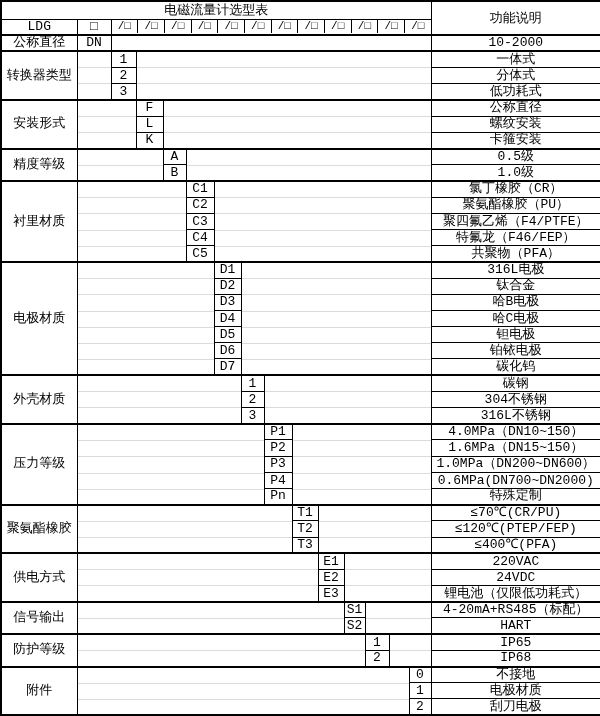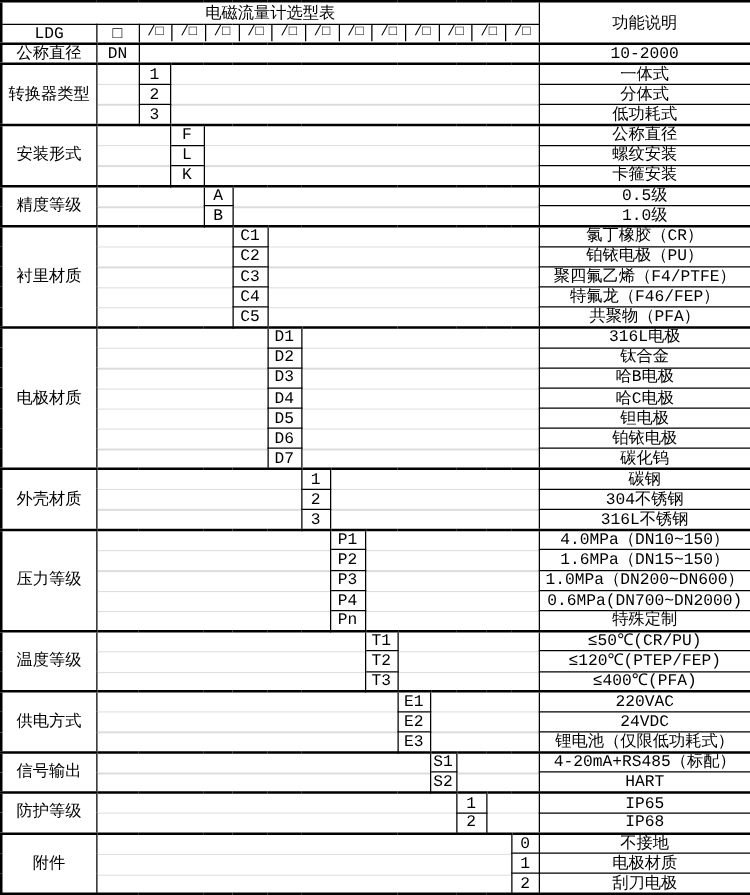--- a/index.html
+++ b/index.html
@@ -150,21 +150,21 @@
 
   <tr class="sec">
     <td rowspan="5">衬里材质</td>
     <td class="sp" rowspan="5" colspan="4"></td>
     <td class="code">C1</td>
     <td class="sp" rowspan="5" colspan="9"></td>
     <td class="desc">氯丁橡胶（CR）</td>
   </tr>
   <tr>
           <td class="code">C2</td>
-          <td class="desc">铂铱电极（PU）</td>
+          <td class="desc">聚氨酯橡胶（PU）</td>
         </tr>
   <tr>
           <td class="code">C3</td>
           <td class="desc">聚四氟乙烯（F4/PTFE）</td>
         </tr>
   <tr>
           <td class="code">C4</td>
           <td class="desc">特氟龙（F46/FEP）</td>
         </tr>
   <tr>
@@ -238,25 +238,25 @@
   <tr>
           <td class="code">P4</td>
           <td class="desc al">0.6MPa(DN700~DN2000)</td>
         </tr>
   <tr>
           <td class="code">Pn</td>
           <td class="desc">特殊定制</td>
         </tr>
 
   <tr class="sec">
-    <td rowspan="3">温度等级</td>
+    <td rowspan="3">聚氨酯橡胶</td>
     <td class="sp" rowspan="3" colspan="8"></td>
     <td class="code">T1</td>
     <td class="sp" rowspan="3" colspan="5"></td>
-    <td class="desc">≤50℃(CR/PU)</td>
+    <td class="desc">≤70℃(CR/PU)</td>
   </tr>
   <tr>
           <td class="code">T2</td>
           <td class="desc">≤120℃(PTEP/FEP)</td>
         </tr>
   <tr>
           <td class="code">T3</td>
           <td class="desc">≤400℃(PFA)</td>
         </tr>
 

